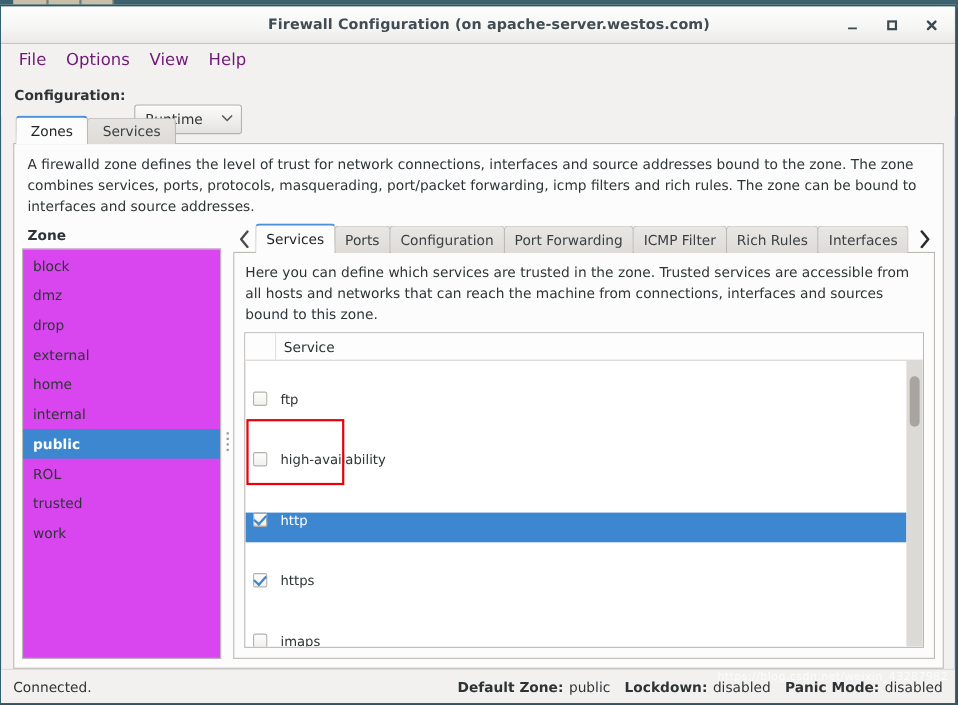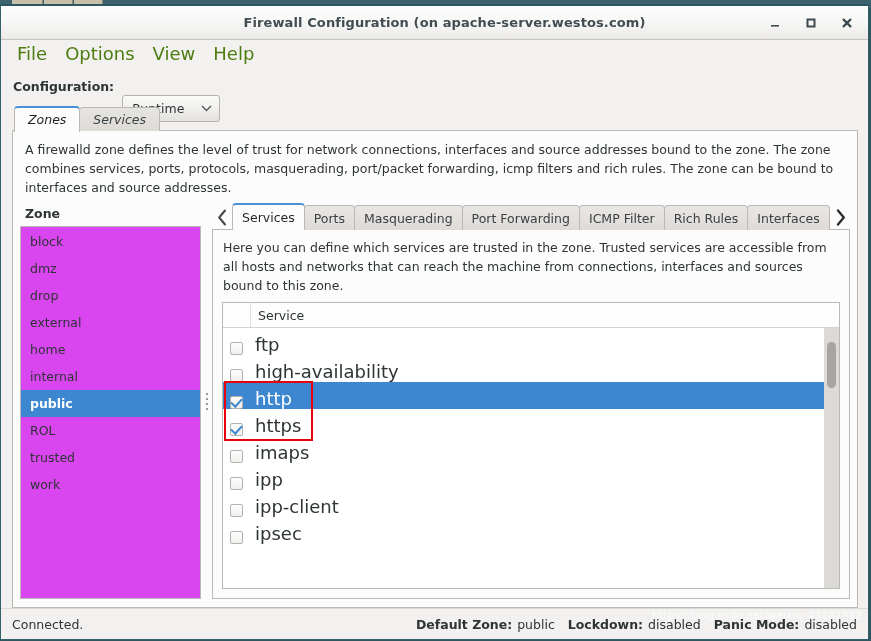--- a/index.html
+++ b/index.html
@@ -89,22 +89,22 @@
   #menubar {
     height: 27px;
     min-height: 27px;
     background: #f2f1f0;
     display: flex;
     align-items: center;
     padding-left: 7px;
   }
   .menu-item {
     padding: 3px 9px;
-    font-size: 18px;
-    color: #4d7c0f;
+    font-size: 15px;
+    color: #701a75;
     cursor: default;
     border-radius: 2px;
   }
 
   
   #config-row {
     height: 39px;
     min-height: 39px;
     display: flex;
     align-items: center;
@@ -135,28 +135,27 @@
   #config-combo .chev {
     margin-left: 14px;
     color: #555;
     font-size: 10px;
     line-height: 1;
   }
 
   
   #primary-tabs {
     display: flex;
-    align-items: center;
+    align-items: flex-end;
     padding-left: 13px;
     height: 25px;
     min-height: 25px;
     position: relative;
     z-index: 3;
     margin-bottom: -1px;
-    font-style: italic;
   }
   .ptab {
     height: 23px;
     display: flex;
     align-items: center;
     padding: 0 13px;
     font-size: 12.5px;
     border: 1px solid #bcb9b5;
     border-bottom: none;
     border-radius: 4px 4px 0 0;
@@ -371,24 +370,25 @@
     min-height: 0;
     overflow: hidden;
   }
   #service-rows {
     flex: 1;
     min-width: 0;
   }
   .srow {
     height: 27px;
     display: flex;
-    align-items: flex-end;
-    font-size: 18px;
-    color: #2e3436;
-    cursor: default;
+    align-items: flex-start;
+    font-size: 12px;
+    color: #2e3436;
+    cursor: default;
+    margin-top: 28px;
   }
   .srow.selected {
     background: #3c87cf;
     color: #ffffff;
   }
   .srow .cb-cell {
     width: 27px;
     min-width: 27px;
     display: flex;
     align-items: center;
@@ -568,21 +568,21 @@
 
         <div id="subtab-strip">
           <div class="scroll-arrow">
             <svg width="11" height="17" viewBox="0 0 11 17">
                 <path d="M8 1.5 L2.2 8.5 L8 15.5" fill="none" stroke="#4a4a4a" stroke-width="2.1" stroke-linecap="round" stroke-linejoin="round"></path>
               </svg>
           </div>
           <div id="subtab-list">
             <div class="stab active">Services</div>
             <div class="stab">Ports</div>
-            <div class="stab">Masquerading</div>
+            <div class="stab">Configuration</div>
             <div class="stab">Port Forwarding</div>
             <div class="stab">ICMP Filter</div>
             <div class="stab">Rich Rules</div>
             <div class="stab">Interfaces</div>
           </div>
           <div class="scroll-arrow">
             <svg width="11" height="17" viewBox="0 0 11 17">
                 <path d="M3 1.5 L8.8 8.5 L3 15.5" fill="none" stroke="#2a2a2a" stroke-width="2.3" stroke-linecap="round" stroke-linejoin="round"></path>
               </svg>
           </div>

